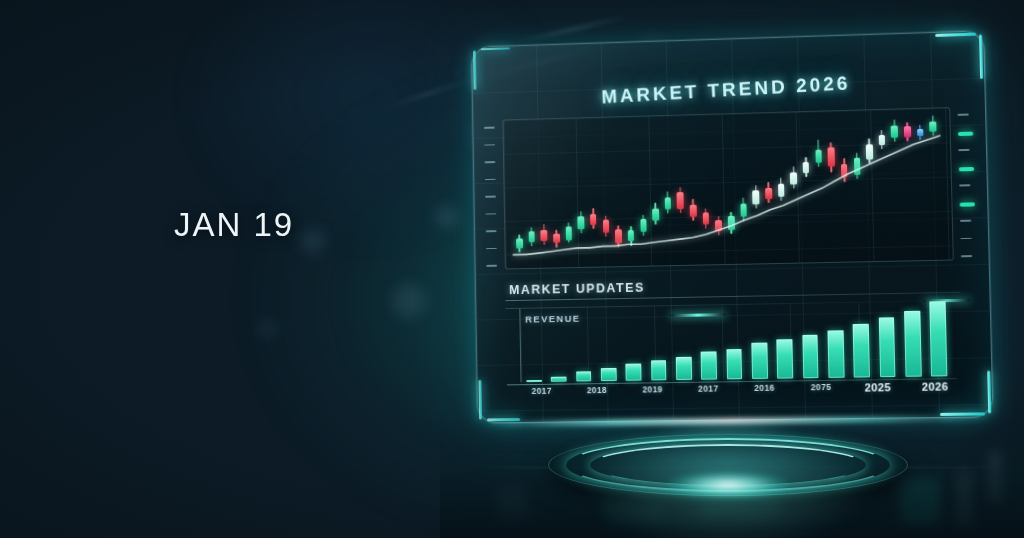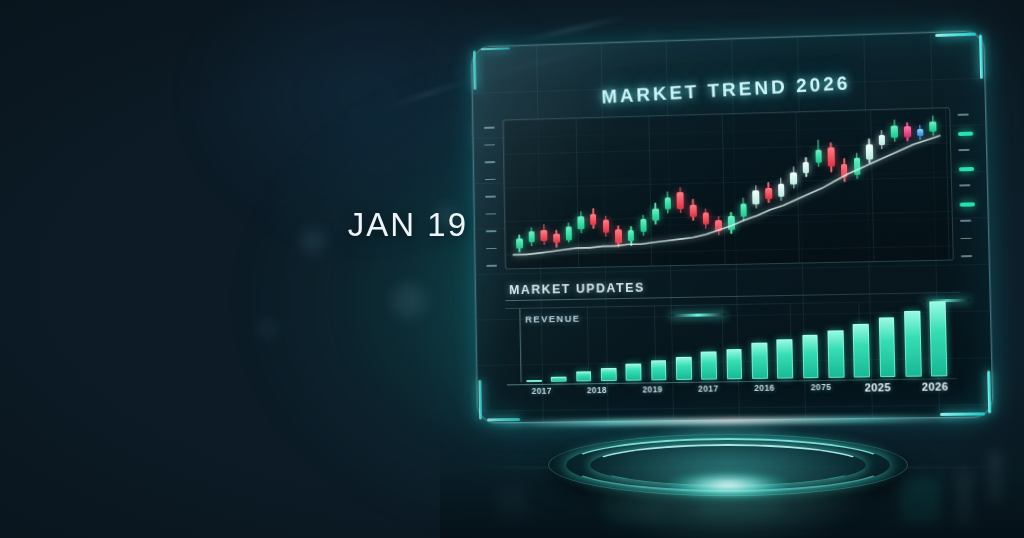--- a/index.html
+++ b/index.html
@@ -53,21 +53,20 @@
   .headline{
     color:#fff; font-weight:700; font-size:54px; line-height:.97;
     letter-spacing:-0.5px;
     text-shadow:0 2px 16px rgba(0,0,0,.65), 0 0 32px rgba(120,170,200,.18);
   }
   .headline .l2{ display:block; }
   .subline{
     margin-top:30px; color:#eef5f9; font-weight:400; font-size:33px;
     letter-spacing:2.0px;
     text-shadow:0 2px 12px rgba(0,0,0,.6);
-    text-align:right;
   }
 
   
   .screen-wrap{
     position:absolute; left:470px; top:38px; width:516px; height:382px;
     z-index:30;
     transform:perspective(1400px) rotateY(-4.2deg) rotateX(1.1deg) rotateZ(-1.25deg);
     transform-style:preserve-3d;
   }
   .screen{

